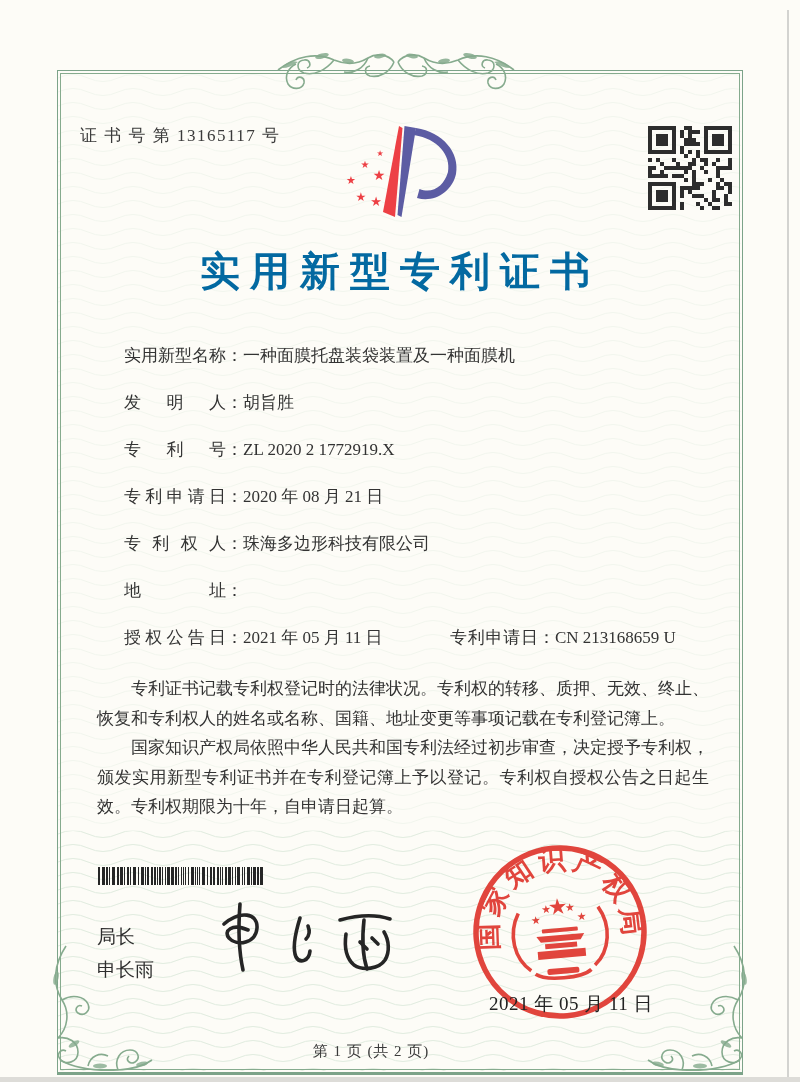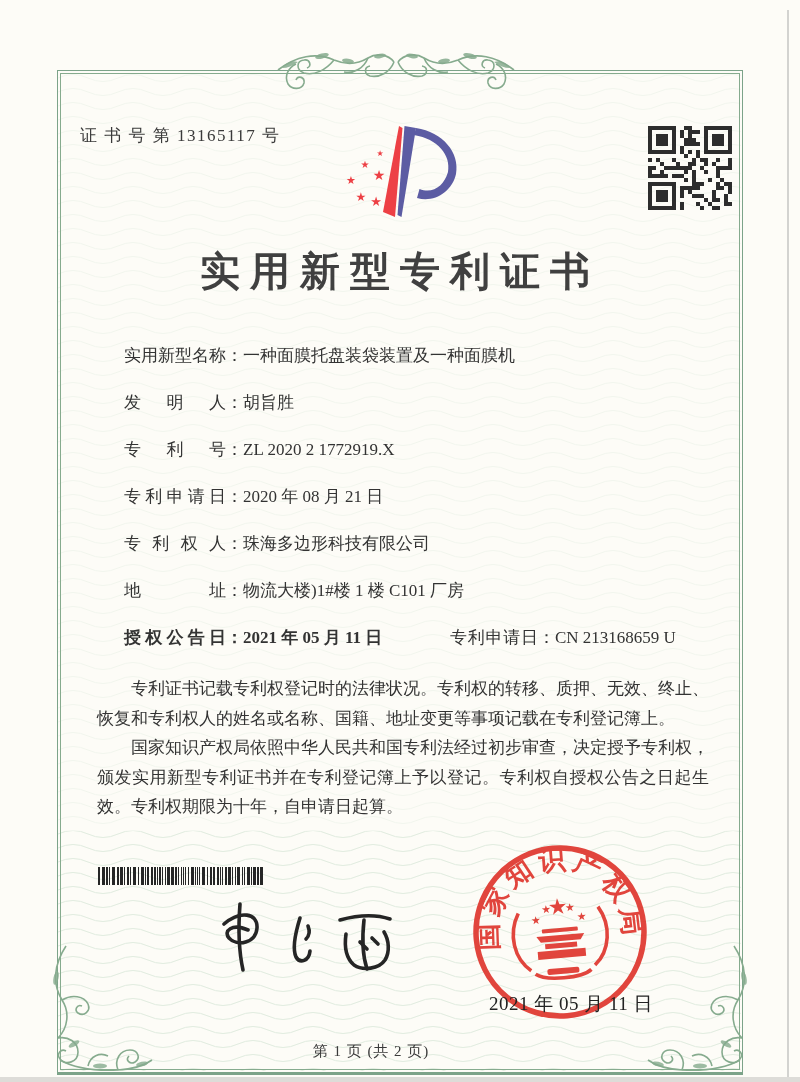--- a/index.html
+++ b/index.html
@@ -11,28 +11,28 @@
   
   .frame{position:absolute;left:57px;top:70px;width:684px;height:1001px;
          border:1px solid #7ca389;border-bottom-width:3px;}
   .frame-inner{position:absolute;left:2px;top:2px;right:2px;bottom:2px;border:1px solid #86ab8e;}
   .tex{position:absolute;left:58px;top:71px;pointer-events:none;}
   .orn{position:absolute;pointer-events:none;}
   .certno{position:absolute;left:80px;top:124px;font-size:17px;letter-spacing:1.5px;color:#3a3a3a;white-space:nowrap;}
   .logo{position:absolute;left:338px;top:98px;}
   .qr{position:absolute;left:648px;top:126px;width:84px;height:84px;}
   .title{position:absolute;left:0;top:244px;width:800px;text-align:center;margin:0;
-         font-size:40px;font-weight:bold;letter-spacing:10px;color:#404040;}
+         font-size:40px;font-weight:bold;letter-spacing:10px;color:#0369a1;}
   .fields{position:absolute;left:97px;top:344px;width:620px;}
   .row{display:flex;margin-bottom:23px;line-height:24px;font-size:17px;color:#333;}
   .lbl{display:inline-block;width:102px;text-align:justify;text-align-last:justify;
        -moz-text-align-last:justify;text-justify:inter-character;white-space:nowrap;flex:none;margin-left:27px;}
   .colon{flex:none;}
   .val{flex:1;}
-  .grant-group1{display:flex;width:326px;flex:none;font-weight:bold;}
+  .grant-group1{display:flex;width:326px;flex:none;}
   .grant-group2{display:flex;flex:1;}
   .grant-group2 .lbl{width:88px;}
   .paras{position:absolute;left:97px;top:674px;width:612px;font-size:17px;line-height:29.5px;text-align:justify;}
   .paras p{margin:0;text-indent:2em;}
   .barcode{position:absolute;left:98px;top:867px;width:208px;height:18px;white-space:nowrap;overflow:hidden;}
   .barcode span{display:inline-block;height:18px;background:#262626;vertical-align:top;}
   .officials{position:absolute;left:97px;top:920px;font-size:19px;line-height:33px;color:#2e2e2e;}
   .sig{position:absolute;left:212px;top:890px;}
   .seal{position:absolute;left:470px;top:842px;opacity:.93;}
   .seal-date{position:absolute;left:489px;top:991px;font-size:19px;letter-spacing:.5px;color:#222;z-index:5;white-space:nowrap;}
@@ -356,21 +356,20 @@
     </div>
     <div class="row">
       <span class="lbl">专利权人</span>
         <span class="colon">：</span>
       <div class="val">珠海多边形科技有限公司</div>
     </div>
     <div class="row">
       <span class="lbl">地址</span>
         <span class="colon">：</span>
       <div class="val">
-        <div>物流大楼)1#楼 1 楼 C101 厂房</div>
       </div>
     </div>
     <div class="row">
       <div class="grant-group1">
         <span class="lbl">授权公告日</span>
           <span class="colon">：</span>
         <div class="val">2021 年 05 月 11 日</div>
       </div>
       <div class="grant-group2">
         <span class="lbl">专利申请日</span>
@@ -380,20 +379,24 @@
     </div>
   </div>
 
   <div class="paras">
     <p>专利证书记载专利权登记时的法律状况。专利权的转移、质押、无效、终止、恢复和专利权人的姓名或名称、国籍、地址变更等事项记载在专利登记簿上。</p>
     <p>国家知识产权局依照中华人民共和国专利法经过初步审查，决定授予专利权，颁发实用新型专利证书并在专利登记簿上予以登记。专利权自授权公告之日起生效。专利权期限为十年，自申请日起算。</p>
   </div>
 
   <div class="barcode" id="barcode"><span style="width:2px;margin-right:2px"></span><span style="width:3px;margin-right:1px"></span><span style="width:2px;margin-right:1px"></span><span style="width:1px;margin-right:2px"></span><span style="width:3px;margin-right:2px"></span><span style="width:2px;margin-right:1px"></span><span style="width:3px;margin-right:1px"></span><span style="width:1px;margin-right:2px"></span><span style="width:2px;margin-right:1px"></span><span style="width:1px;margin-right:2px"></span><span style="width:3px;margin-right:2px"></span><span style="width:1px;margin-right:2px"></span><span style="width:3px;margin-right:1px"></span><span style="width:1px;margin-right:1px"></span><span style="width:2px;margin-right:2px"></span><span style="width:2px;margin-right:1px"></span><span style="width:2px;margin-right:1px"></span><span style="width:1px;margin-right:1px"></span><span style="width:2px;margin-right:1px"></span><span style="width:1px;margin-right:2px"></span><span style="width:1px;margin-right:1px"></span><span style="width:3px;margin-right:1px"></span><span style="width:3px;margin-right:1px"></span><span style="width:2px;margin-right:1px"></span><span style="width:1px;margin-right:2px"></span><span style="width:1px;margin-right:1px"></span><span style="width:1px;margin-right:1px"></span><span style="width:1px;margin-right:2px"></span><span style="width:1px;margin-right:2px"></span><span style="width:3px;margin-right:1px"></span><span style="width:1px;margin-right:1px"></span><span style="width:1px;margin-right:1px"></span><span style="width:1px;margin-right:2px"></span><span style="width:3px;margin-right:2px"></span><span style="width:1px;margin-right:2px"></span><span style="width:2px;margin-right:1px"></span><span style="width:2px;margin-right:2px"></span><span style="width:2px;margin-right:1px"></span><span style="width:1px;margin-right:1px"></span><span style="width:1px;margin-right:2px"></span><span style="width:2px;margin-right:1px"></span><span style="width:3px;margin-right:1px"></span><span style="width:1px;margin-right:2px"></span><span style="width:1px;margin-right:1px"></span><span style="width:3px;margin-right:2px"></span><span style="width:1px;margin-right:1px"></span><span style="width:1px;margin-right:2px"></span><span style="width:3px;margin-right:1px"></span><span style="width:1px;margin-right:1px"></span><span style="width:3px;margin-right:1px"></span><span style="width:2px;margin-right:1px"></span><span style="width:3px;margin-right:2px"></span></div>
 
+  <div class="officials">
+    <div>局长</div>
+    <div>申长雨</div>
+  </div>
 
   <svg class="sig" width="200" height="95" viewBox="0 0 200 95">
     <g fill="none" stroke="#252525" stroke-width="3.6" stroke-linecap="round" stroke-linejoin="round">
       <path d="M28,14 C26,40 27,62 31,80"></path>
       <path d="M12,34 C28,20 46,23 45,38 C44,53 25,57 17,48 C11,41 20,33 36,40"></path>
       <path d="M88,28 C83,44 80,58 84,67 C88,74 97,71 98,61"></path>
       <path d="M96,36 C98,41 97,46 94,49"></path>
       <path d="M128,30 C146,25 163,24 178,29"></path>
       <path d="M152,30 C150,48 150,64 155,79"></path>
       <path d="M134,44 C132,58 135,69 142,75 C151,81 167,79 173,70 C178,62 177,50 172,42"></path>

